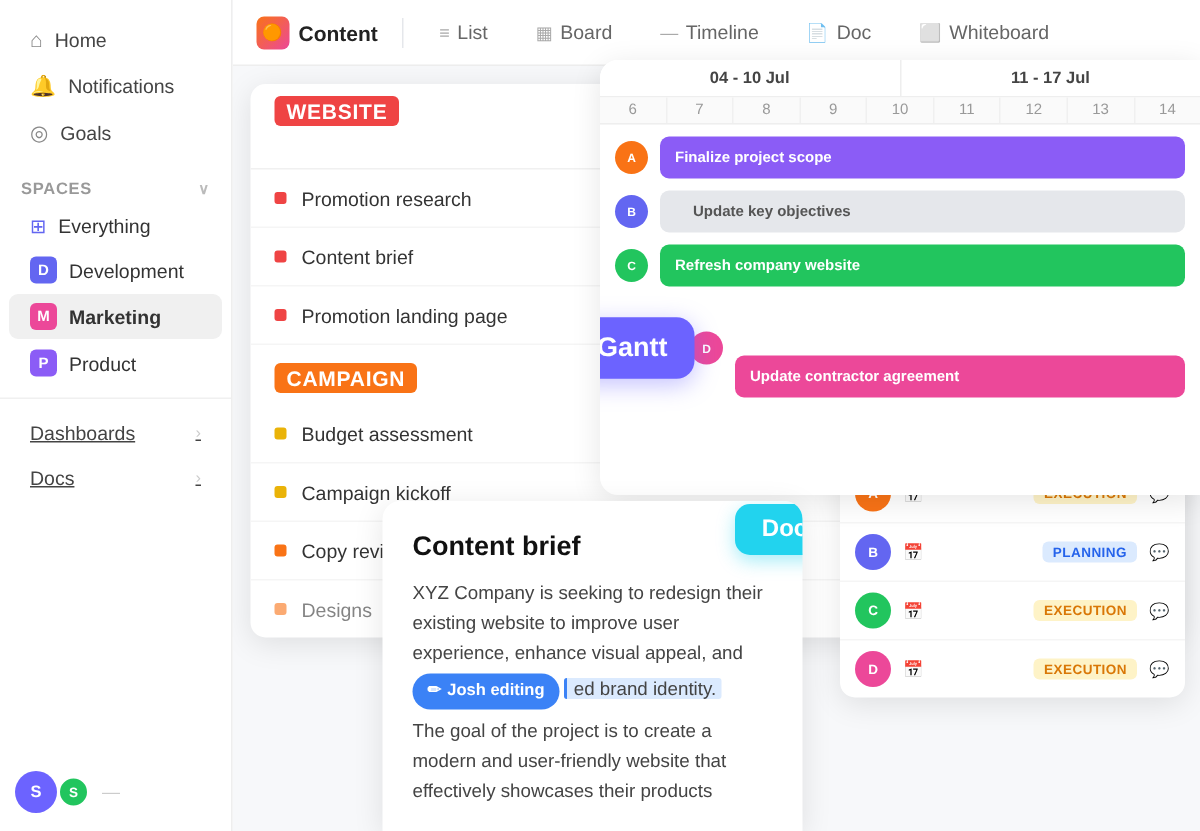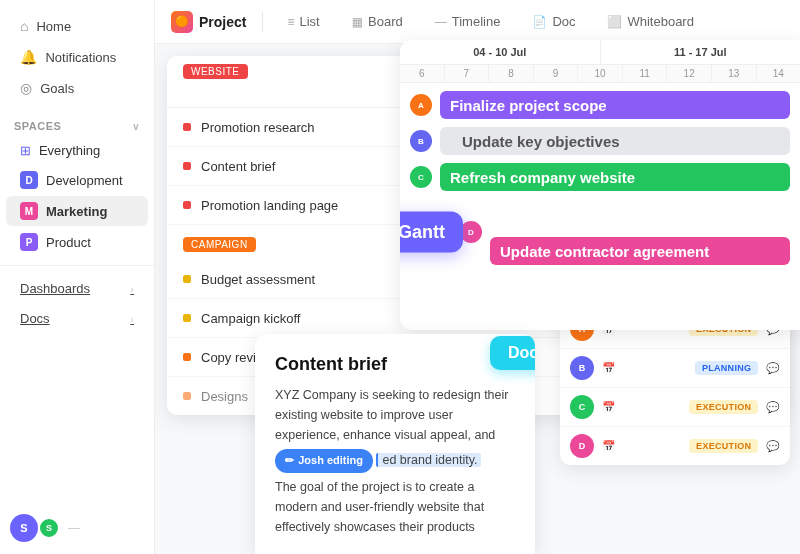--- a/index.html
+++ b/index.html
@@ -183,22 +183,22 @@
 
     .list-section-header {
       display: flex;
       align-items: center;
       padding: 8px 16px;
       gap: 8px;
     }
     .section-badge {
       padding: 2px 8px;
       border-radius: 4px;
-      font-size: 10px;
-      font-weight: 400;
+      font-size: 14px;
+      font-weight: 700;
       letter-spacing: 0.5px;
       color: #fff;
     }
     .section-badge.website { background: #ef4444; }
     .section-badge.campaign { background: #f97316; }
 
     .list-table-header {
       display: flex;
       align-items: center;
       padding: 4px 16px 4px 36px;
@@ -291,21 +291,21 @@
       align-items: center;
       gap: 8px;
       position: relative;
     }
     .gantt-bar {
       height: 28px;
       border-radius: 6px;
       display: flex;
       align-items: center;
       padding: 0 10px;
-      font-size: 15px;
+      font-size: 10px;
       font-weight: 600;
       color: #fff;
       white-space: nowrap;
     }
     .gantt-bar.purple { background: #8b5cf6; }
     .gantt-bar.gray { background: #e5e7eb; color: #555; padding-left: 22px; }
     .gantt-bar.green { background: #22c55e; }
     .gantt-bar.pink { background: #ec4899; }
 
     .gantt-avatar {
@@ -492,21 +492,21 @@
     <div class="avatar-circle small-green" style="margin-left:-8px; border: 2px solid #fff;">S</div>
     <span style="color:#ccc; font-size:12px;">—</span>
   </div>
 </div>
 
 <div class="main-area">
 
   <div class="main-header">
     <div class="project-title">
       <div class="project-icon">🟠</div>
-      <span>Project</span>
+      <span>Content</span>
     </div>
     <div class="header-divider"></div>
     <div class="nav-tab">
       <span class="tab-icon">≡</span>
       <span>List</span>
     </div>
     <div class="nav-tab">
       <span class="tab-icon">▦</span>
       <span>Board</span>
     </div>

